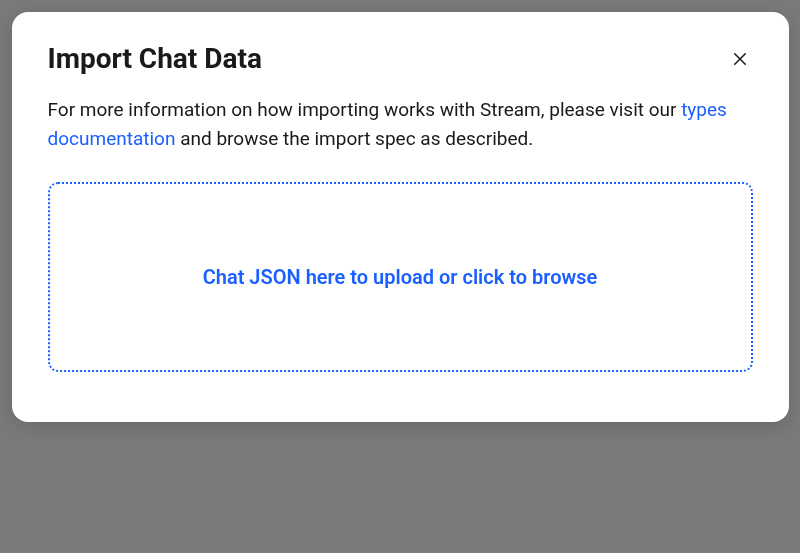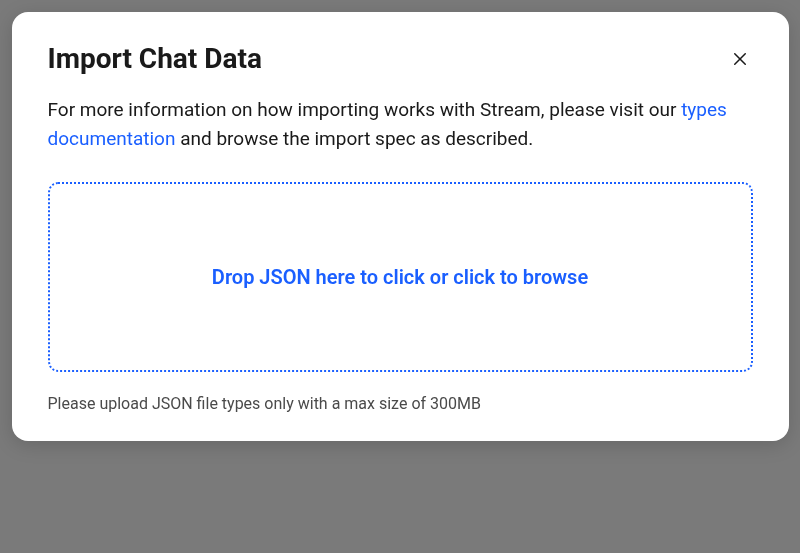--- a/index.html
+++ b/index.html
@@ -91,16 +91,15 @@
       <svg viewBox="0 0 24 24" fill="none" stroke="currentColor" stroke-width="2" stroke-linecap="round">
         <line x1="5" y1="5" x2="19" y2="19"></line>
         <line x1="19" y1="5" x2="5" y2="19"></line>
       </svg>
     </button>
   </div>
   <p class="description">
     <span>For more information on how importing works with Stream, please visit our </span><a class="link">types documentation</a><span> and browse the import spec as described.</span>
   </p>
   <div class="dropzone">
-    <span class="dropzone-text">Drop JSON here to click or click to browse</span>
+    <span class="dropzone-text">Chat JSON here to upload or click to browse</span>
   </div>
-  <p class="helper-text">Please upload JSON file types only with a max size of 300MB</p>
 </div>
 
 </body></html>

